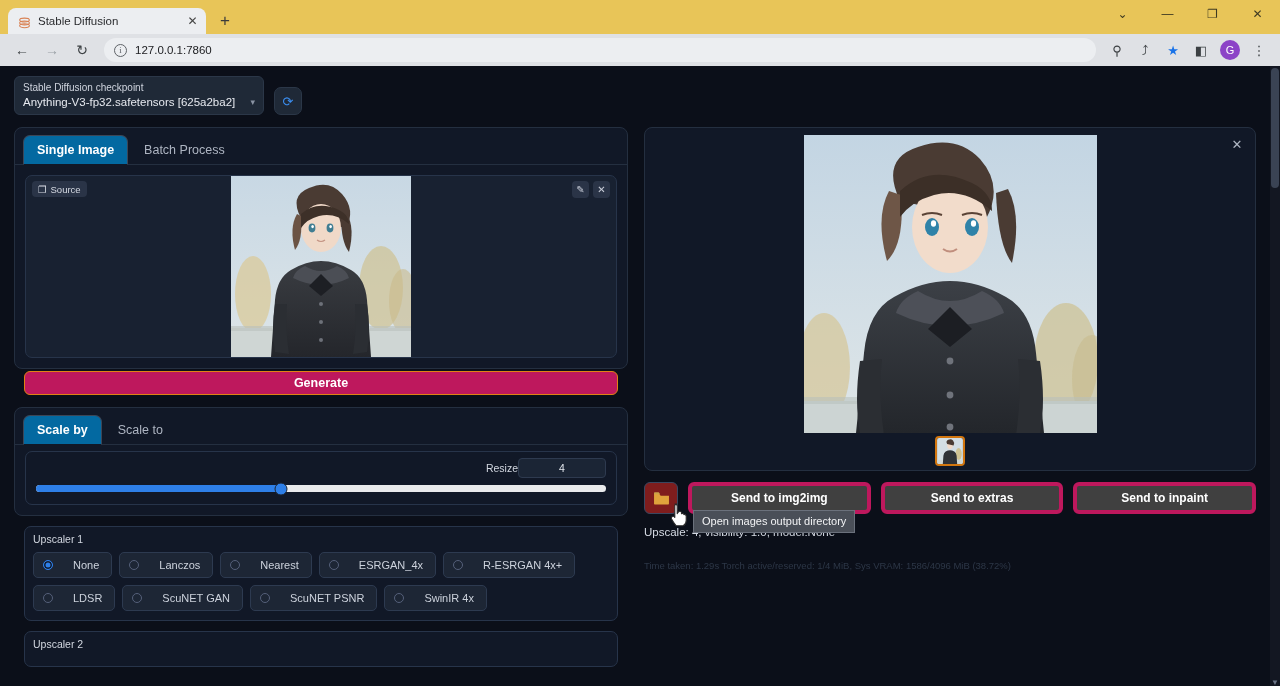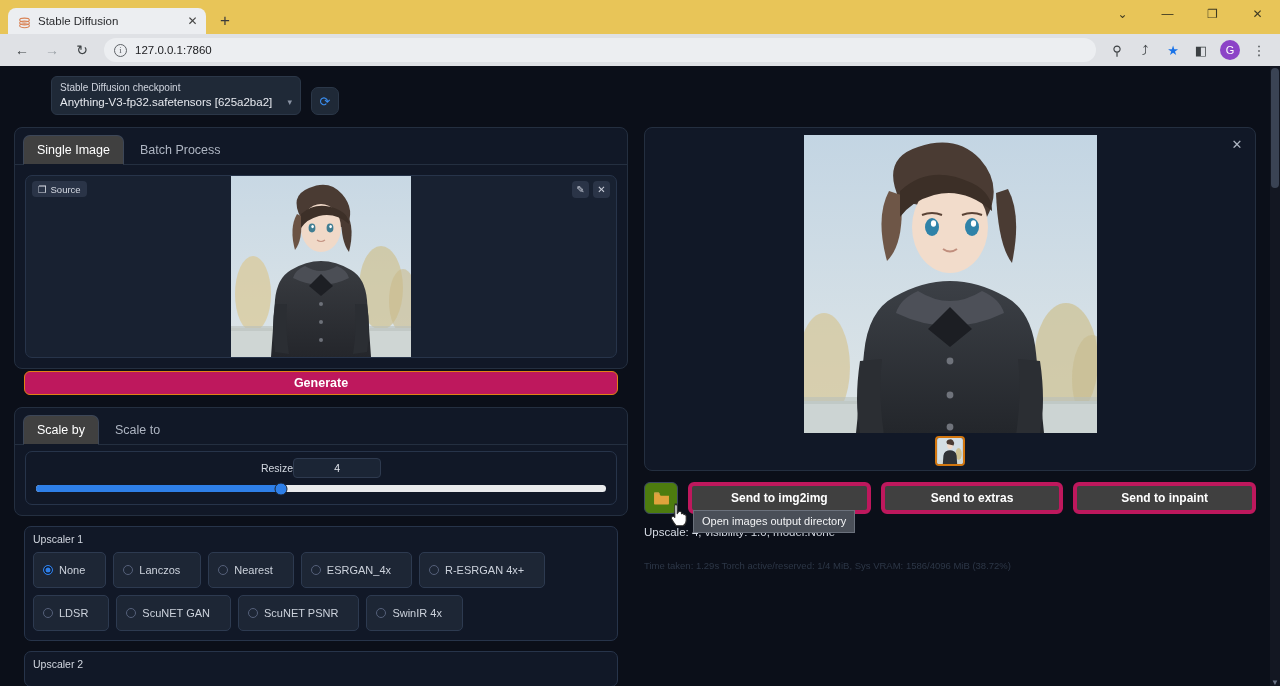--- a/index.html
+++ b/index.html
@@ -83,21 +83,21 @@
     margin: 0 4px;
   }
 
   
   .page {
     height: 626px; background: #0b0f19; color: #c5c9d3;
     padding: 10px 14px 0 14px; position: relative;
     overflow: hidden;
   }
 
-  .ckpt-row { display: flex; align-items: flex-end; gap: 10px; margin-bottom: 10px; margin-left: 37px; }
+  .ckpt-row { display: flex; align-items: flex-end; gap: 10px; margin-bottom: 10px; }
   .ckpt-box {
     width: 250px; background: #1f2937; border: 1px solid #2b3748;
     border-radius: 6px; padding: 5px 8px 6px 8px; position: relative;
   }
   .ckpt-label { font-size: 10px; color: #cfd4de; margin-bottom: 3px; }
   .ckpt-value {
     font-size: 11.5px; color: #e6e9ef; white-space: nowrap;
     overflow: hidden; text-overflow: ellipsis; padding-right: 18px;
   }
   .ckpt-caret {
@@ -137,21 +137,21 @@
   .subtabs {
     display: flex; gap: 2px; padding: 6px 8px 0 8px;
     border-bottom: 1px solid #242f40;
   }
   .subtab {
     padding: 7px 13px 7px 13px; font-size: 12.5px; color: #aeb5c2;
     border: 1px solid transparent; border-radius: 7px 7px 0 0;
     position: relative; top: 1px;
   }
   .subtab.active {
-    color: #ffffff; background: #404040; font-weight: normal;
+    color: #ffffff; background: #0369a1; font-weight: bold;
     border-color: #3c4657; border-bottom-color: #111827;
   }
 
   
   .source-area {
     margin: 10px; height: 183px; background: #182131;
     border: 1px solid #27344a; border-radius: 7px;
     position: relative; display: flex; align-items: center; justify-content: center;
   }
   .src-badge {
@@ -176,21 +176,21 @@
     font-size: 12.5px; display: flex; align-items: center;
     justify-content: center; font-weight: bold;
   }
 
   .scale-panel { margin-top: 12px; }
   .slider-group {
     margin: 6px 10px 10px 10px; border: 1px solid #27344a;
     border-radius: 7px; padding: 6px 10px 12px 10px; position: relative;
   }
   .slider-head {
-    display: flex; justify-content: center; align-items: center;
+    display: flex; justify-content: flex-end; align-items: center;
     margin-bottom: 7px;
   }
   .slider-label { font-size: 10.5px; color: #d2d7e0; }
   .num-box {
     width: 88px; height: 20px; background: #1b2535;
     border: 1px solid #2e3a4f; border-radius: 4px;
     color: #e3e7ee; font-size: 10.5px;
     display: flex; align-items: center; justify-content: center;
   }
   .slider-track {
@@ -206,23 +206,23 @@
     border: 1.5px solid #1b2535; transform: translate(-50%, -50%);
   }
 
   .upscaler-group {
     margin: 10px; border: 1px solid #27344a; border-radius: 7px;
     padding: 6px 8px 9px 8px;
   }
   .group-title { font-size: 10.5px; color: #d2d7e0; margin-bottom: 7px; }
   .radio-row { display: flex; flex-wrap: wrap; gap: 7px; }
   .radio-pill {
-    height: 36px; background: #1d2635; border: 1px solid #2d3a50;
+    height: 26px; background: #1d2635; border: 1px solid #2d3a50;
     border-radius: 5px; display: flex; align-items: center;
-    gap: 6px; padding: 0 20px 0 9px; font-size: 11px; color: #ccd2dc;
+    gap: 20px; padding: 0 12px 0 9px; font-size: 11px; color: #ccd2dc;
   }
   .radio-dot {
     width: 10px; height: 10px; border-radius: 50%;
     border: 1.5px solid #55607a; flex: 0 0 10px; position: relative;
   }
   .radio-pill.checked .radio-dot {
     border-color: #2e7fe8; background: #2e7fe8;
     box-shadow: 0 0 0 1.5px #111827 inset;
   }
 
@@ -245,21 +245,21 @@
   }
   .thumb {
     width: 30px; height: 30px; border: 2px solid #d2760f;
     border-radius: 4px; overflow: hidden; display: block;
   }
 
   .actions-row {
     display: flex; gap: 10px; margin-top: 11px; align-items: stretch;
   }
   .folder-btn {
-    width: 34px; height: 32px; background: #4d7c0f;
+    width: 34px; height: 32px; background: #7f1d1d;
     border: 1px solid #3a4760; border-radius: 6px;
     display: flex; align-items: center; justify-content: center;
     position: relative;
   }
   .send-btn {
     flex: 1; height: 32px; background: #404040;
     border: 4px solid #be185d; border-radius: 6px;
     color: #ffffff; font-size: 12px; font-weight: bold;
     display: flex; align-items: center; justify-content: center;
   }

